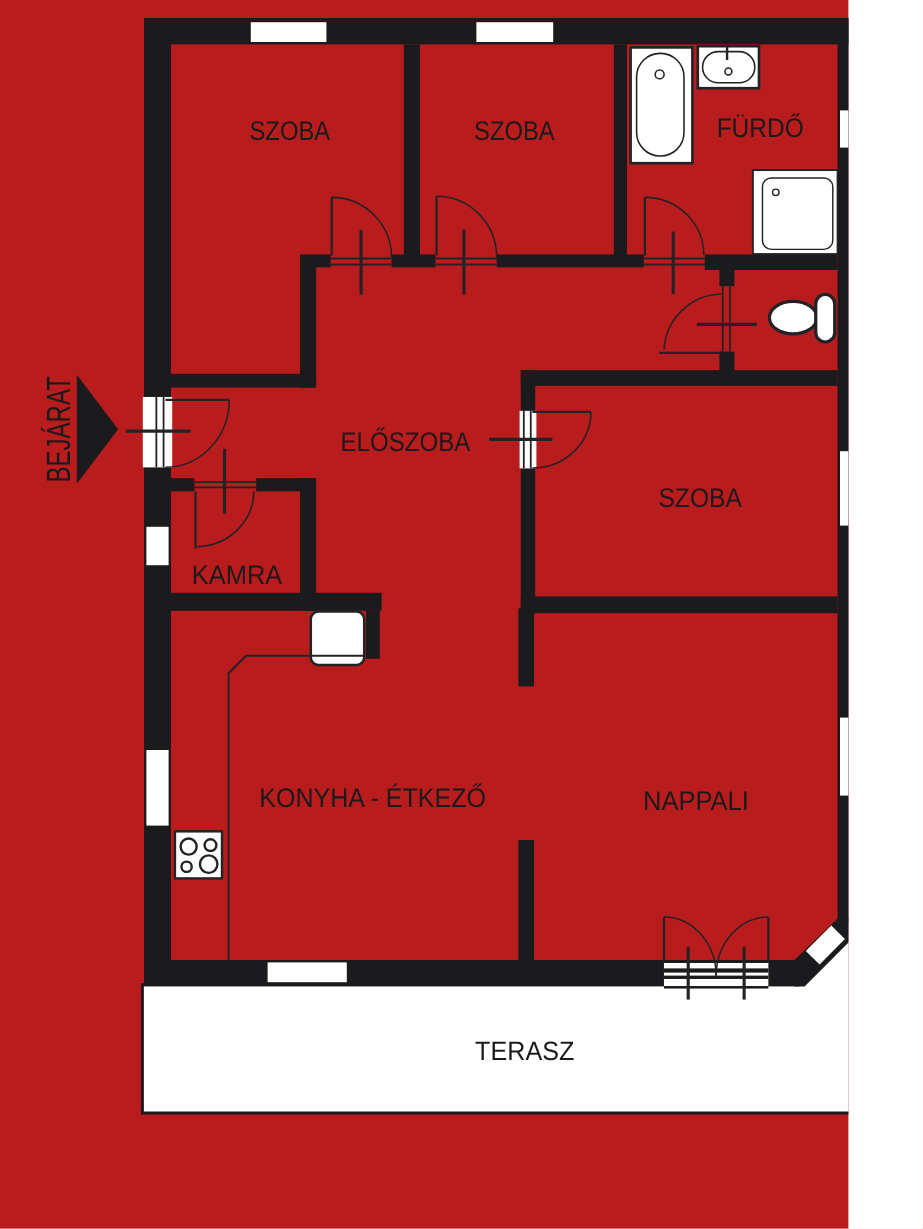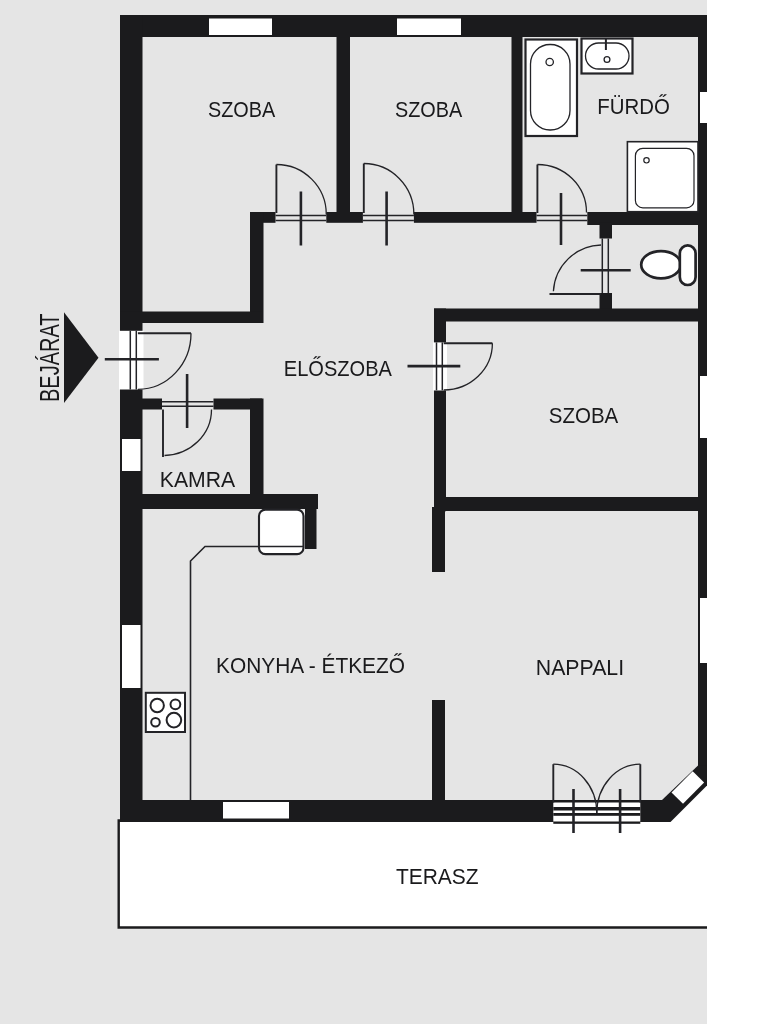--- a/index.html
+++ b/index.html
@@ -1,16 +1,16 @@
 <!DOCTYPE html>
 <html><head>
 <meta charset="utf-8">
 <style>
   html,body{margin:0;padding:0;background:#ffffff;}
-  .page{width:707px;height:1024px;position:relative;overflow:hidden;background:#e5e5e5;}
+  .page{width:707px;height:1024px;position:relative;overflow:hidden;background:#b91c1c;}
   svg{display:block;}
   text{font-family:"Liberation Sans", sans-serif;fill:#1a1a1c;}
 </style>
 </head>
 <body>
 <div class="page">
 <svg width="769" height="1024" viewBox="0 0 769 1024" xmlns="http://www.w3.org/2000/svg">
 
 <path d="M670,820.5 H118.7 V927.5 H718.7 V773" fill="#ffffff" stroke="#1b1b1d" stroke-width="2.4"></path>
 <g fill="#1b1b1d" stroke="none">

